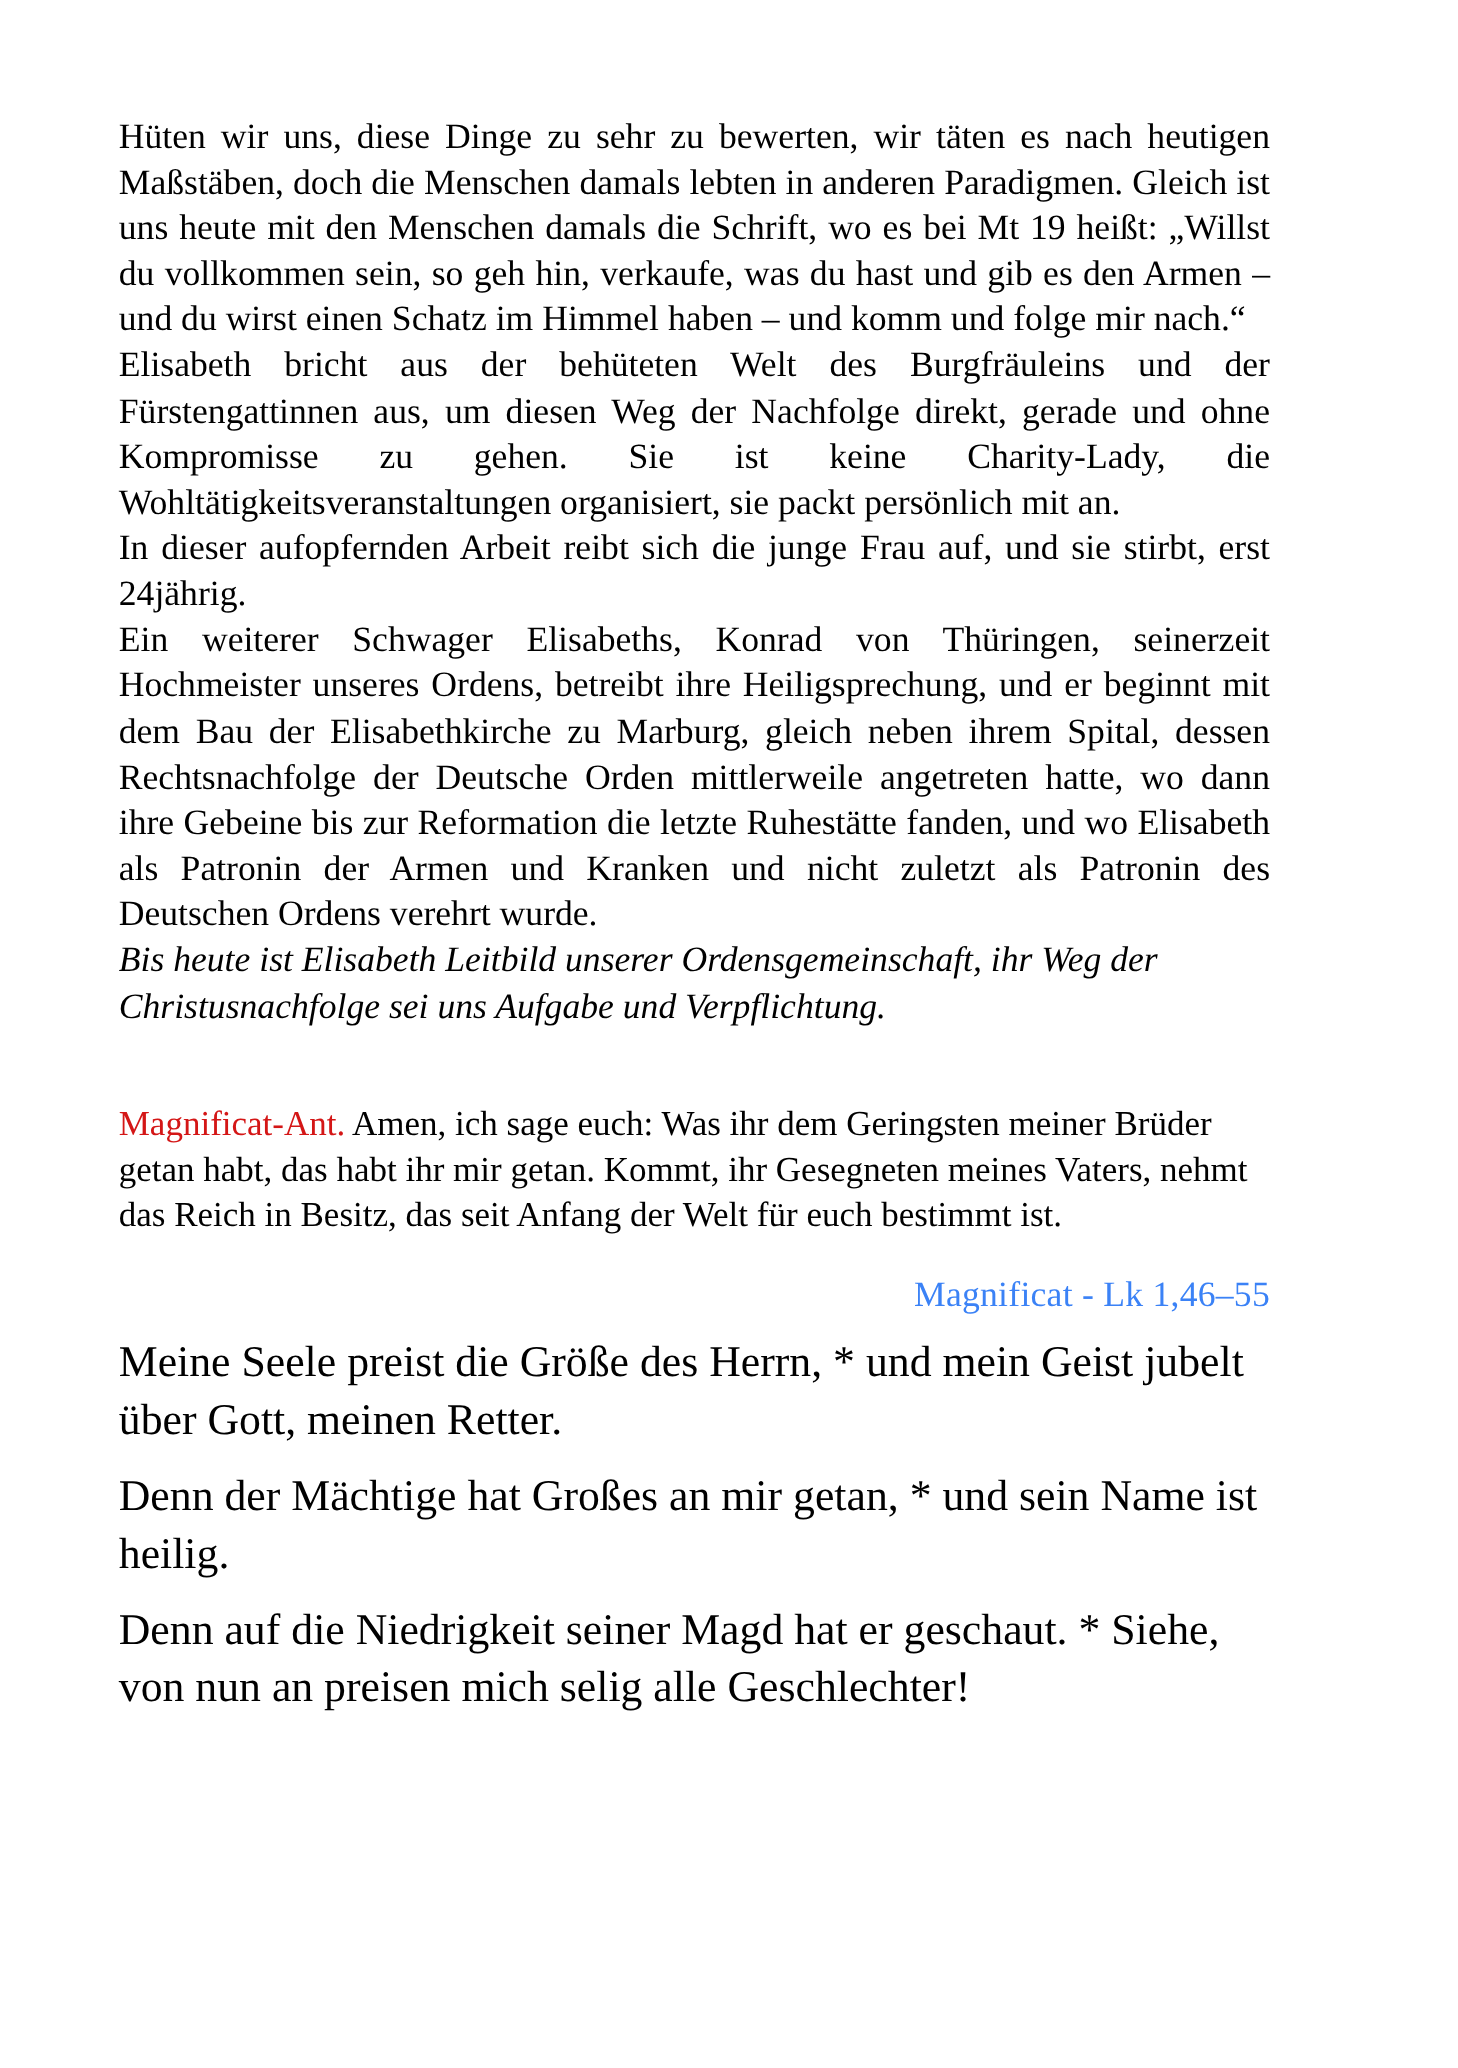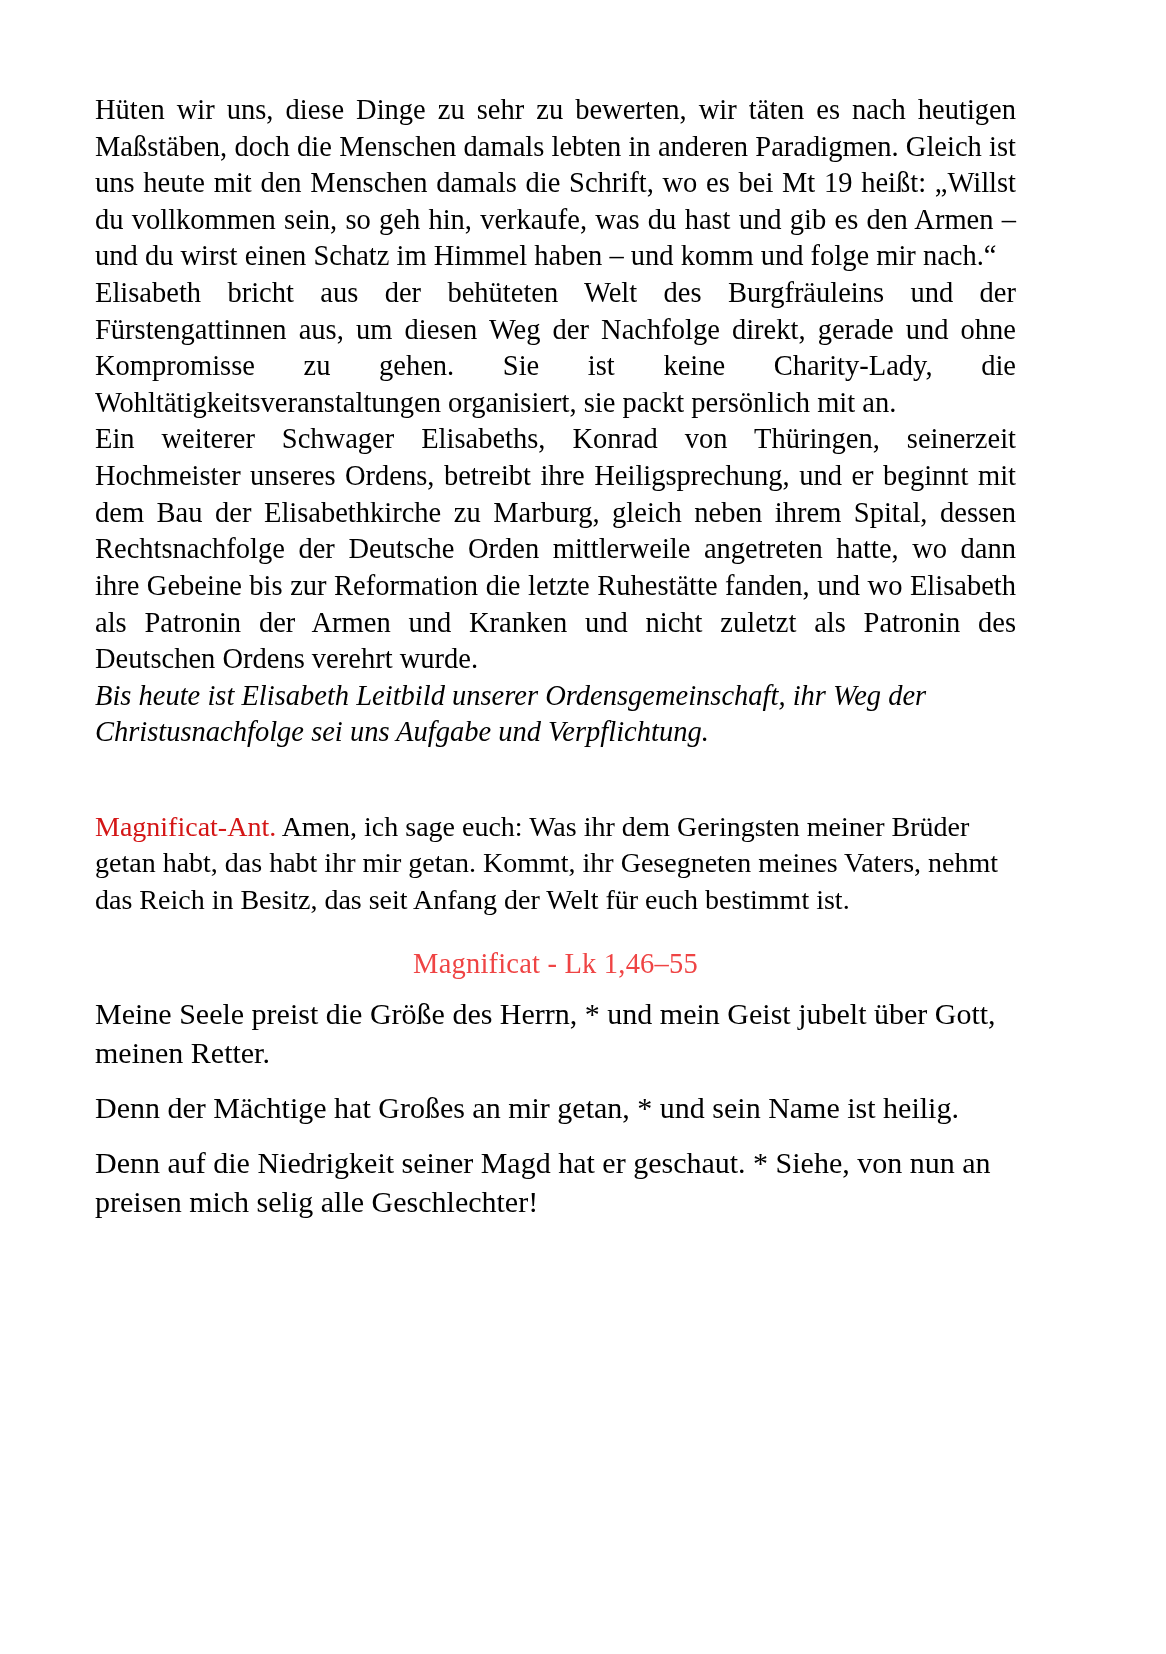--- a/index.html
+++ b/index.html
@@ -45,43 +45,44 @@
   .rubric {
     color: #d41616;
   }
   .ant-para {
     font-size: 28px;
     line-height: 1.30;
     margin: 0;
     text-align: left;
   }
   .canticle-title {
-    text-align: center;
-    color: #ef4444;
+    text-align: right;
+    color: #3b82f6;
     font-size: 28.5px;
     margin: 0;
     letter-spacing: 0.2px;
   }
   .verse {
-    font-size: 30px;
+    font-size: 35px;
     line-height: 1.30;
     margin: 0;
     text-align: left;
   }
   .verse + .verse {
     margin-top: 16px;
   }
 </style>
 </head>
 <body>
 
 <div class="page">
 
   <p class="para">Hüten wir uns, diese Dinge zu sehr zu bewerten, wir täten es nach heutigen Maßstäben, doch die Menschen damals lebten in anderen Paradigmen. Gleich ist uns heute mit den Menschen damals die Schrift, wo es bei Mt 19 heißt: „Willst du vollkommen sein, so geh hin, verkaufe, was du hast und gib es den Armen – und du wirst einen Schatz im Himmel haben – und komm und folge mir nach.“</p>
   <p class="para">Elisabeth bricht aus der behüteten Welt des Burgfräuleins und der Fürstengattinnen aus, um diesen Weg der Nachfolge direkt, gerade und ohne Kompromisse zu gehen. Sie ist keine Charity-Lady, die Wohltätigkeitsveranstaltungen organisiert, sie packt persönlich mit an.</p>
+  <p class="para">In dieser aufopfernden Arbeit reibt sich die junge Frau auf, und sie stirbt, erst 24jährig.</p>
   <p class="para">Ein weiterer Schwager Elisabeths, Konrad von Thüringen, seinerzeit Hochmeister unseres Ordens, betreibt ihre Heiligsprechung, und er beginnt mit dem Bau der Elisabethkirche zu Marburg, gleich neben ihrem Spital, dessen Rechtsnachfolge der Deutsche Orden mittlerweile angetreten hatte, wo dann ihre Gebeine bis zur Reformation die letzte Ruhestätte fanden, und wo Elisabeth als Patronin der Armen und Kranken und nicht zuletzt als Patronin des Deutschen Ordens verehrt wurde.</p>
   <p class="para last-left">Bis heute ist Elisabeth Leitbild unserer Ordensgemeinschaft, ihr Weg der Christusnachfolge sei uns Aufgabe und Verpflichtung.</p>
 
   <div class="spacer-lg"></div>
 
   <p class="ant-para"><span class="rubric">Magnificat-Ant.</span><span> Amen, ich sage euch: Was ihr dem Geringsten meiner Brüder getan habt, das habt ihr mir getan. Kommt, ihr Gesegneten meines Vaters, nehmt das Reich in Besitz, das seit Anfang der Welt für euch bestimmt ist.</span></p>
 
   <div class="spacer-md"></div>
 
   <p class="canticle-title">Magnificat - Lk 1,46–55</p>

